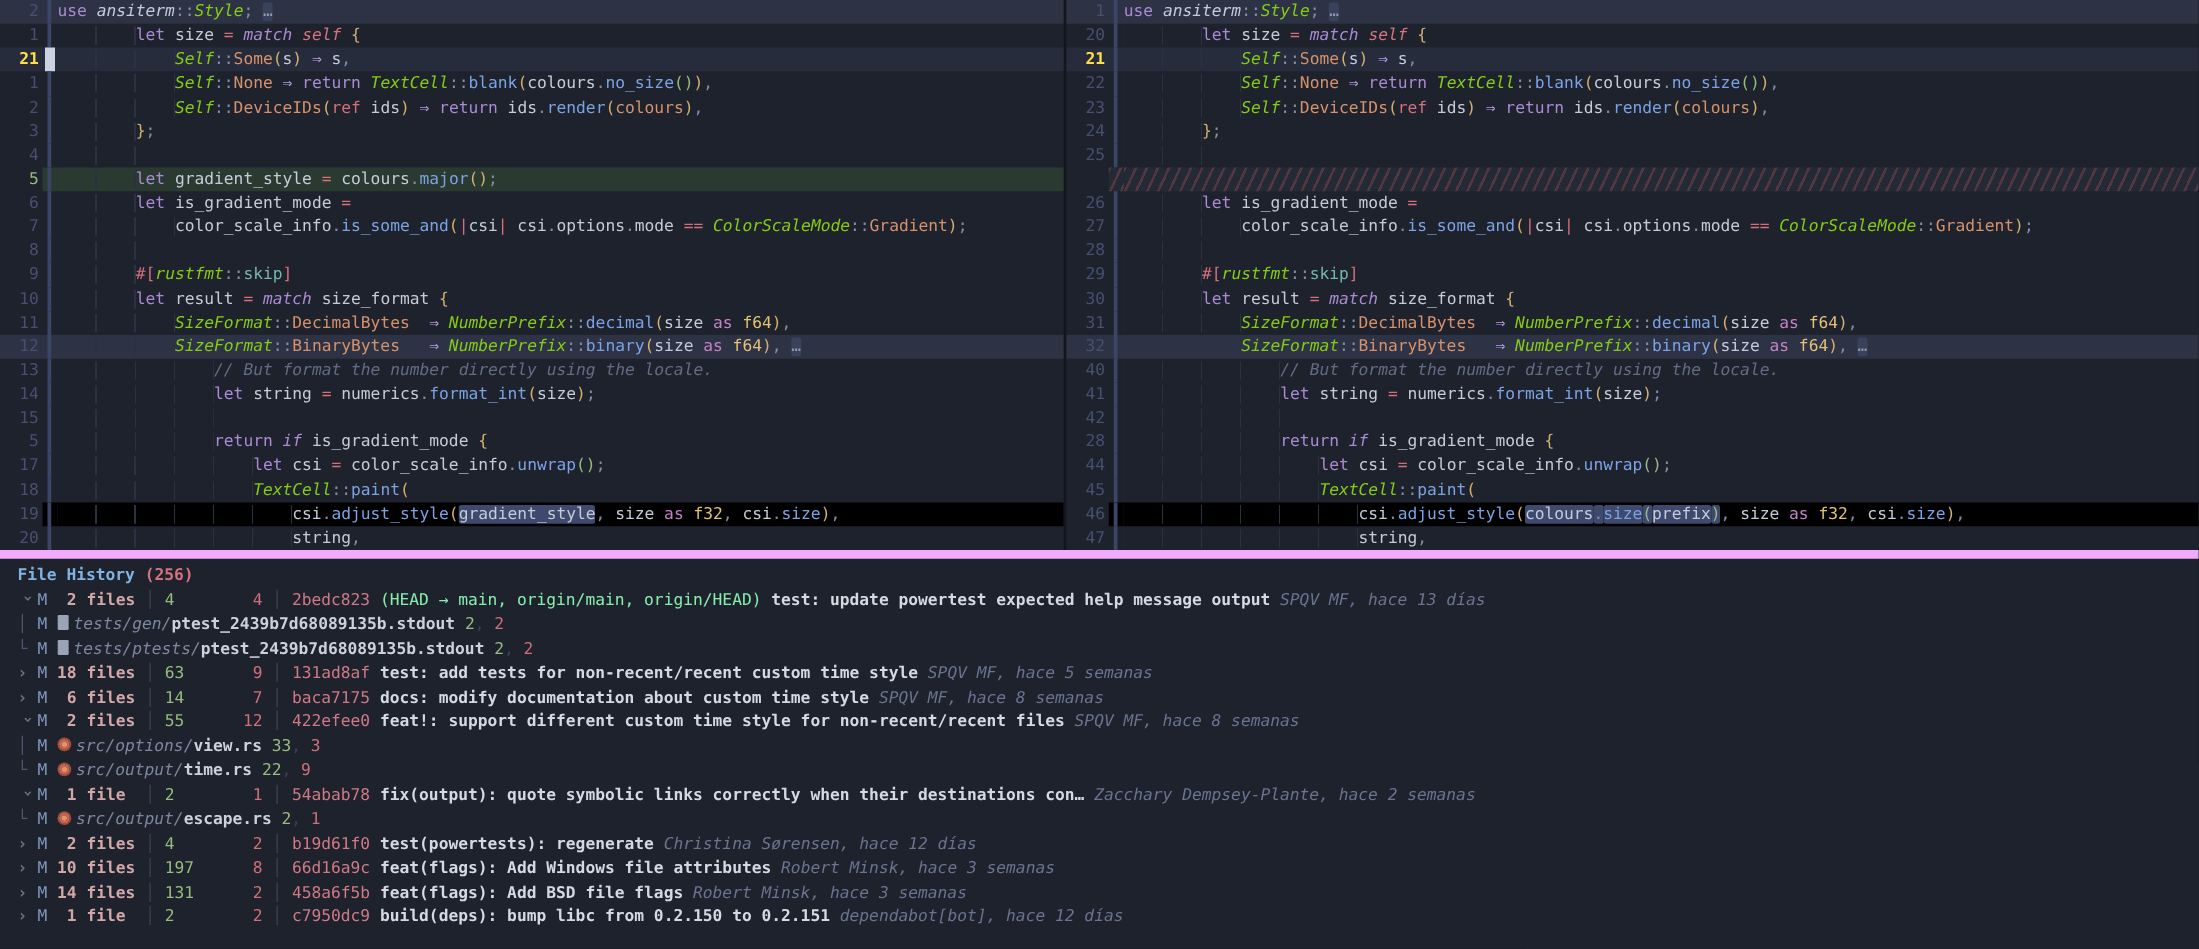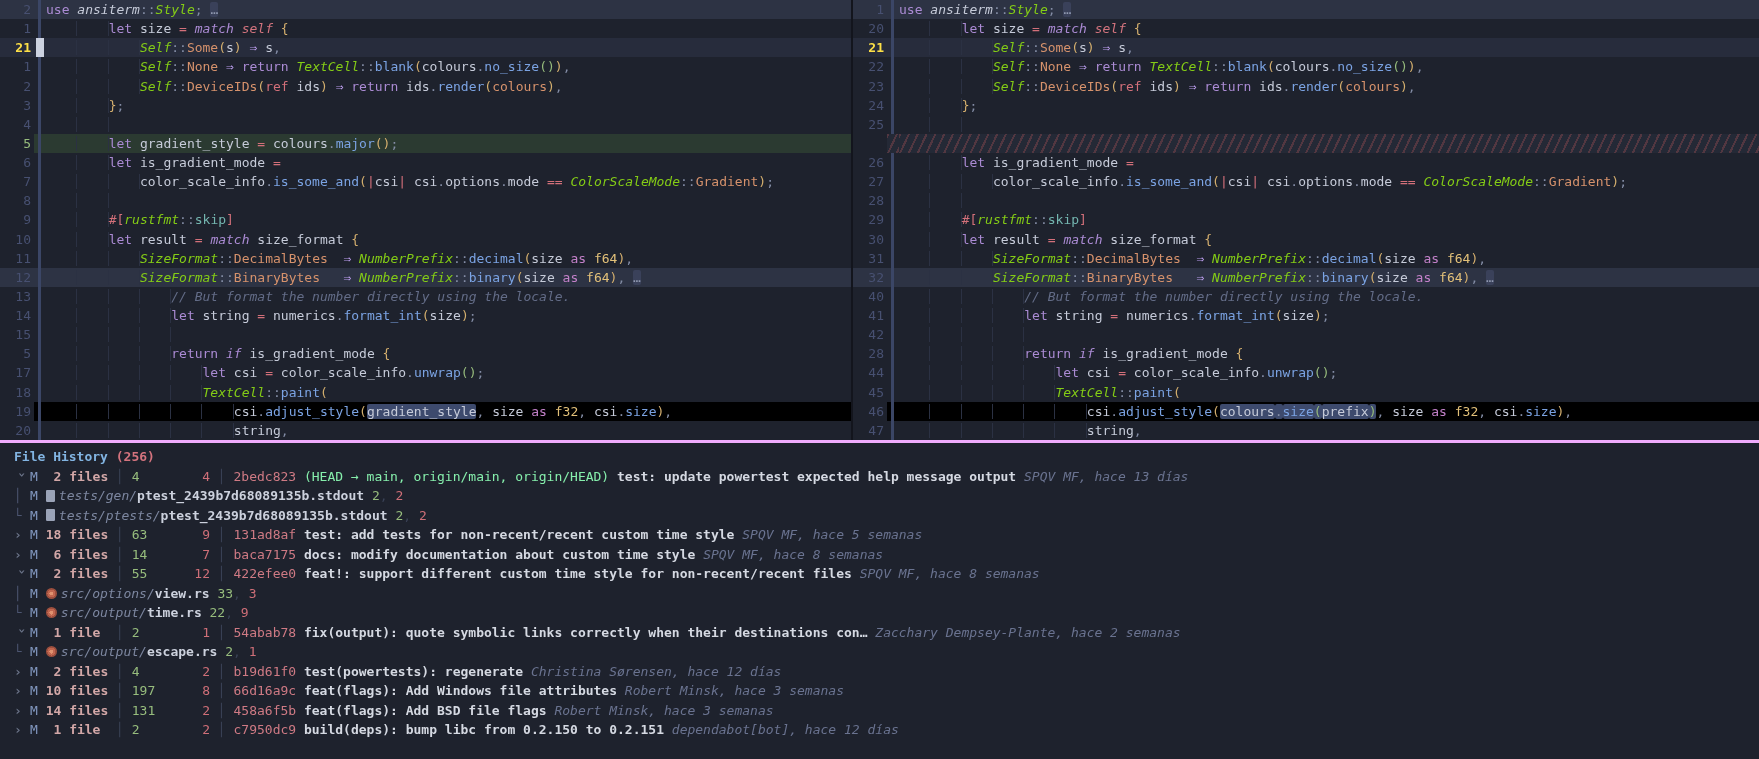--- a/index.html
+++ b/index.html
@@ -40,21 +40,21 @@
   .tk-p{color:#848da6;}
   .tk-o{color:#d3707a;}
   .tk-oa{color:#b79ae8;}
   .tk-as{color:#c381c9;}
   .tk-n{color:#e3c179;}
   .tk-c{color:#636c87;font-style:italic;}
   .tk-g1{color:#d4af6e;}
   .tk-g2{color:#96bb7c;}
   .tk-fo{color:#9099b0;background:#3a415a;border-radius:2px;}
   
-  .panel{flex:1;border-top:3px solid #f0abfc;padding-top:4px;box-sizing:border-box;}
+  .panel{flex:1;border-top:7px solid #f0abfc;padding-top:4px;box-sizing:border-box;}
   .ph-row{height:19.5px;line-height:19.5px;white-space:pre;padding-left:14px;}
   .ph-title{color:#82b4e2;font-weight:bold;}
   .ph-count{color:#d4737e;font-weight:bold;}
   .chev{display:inline-block;width:16px;color:#6b7489;font-weight:bold;}
   .chev.down{transform:rotate(90deg) translateX(2px);}
   .st-m{color:#8298c0;}
   .files{font-weight:bold;color:#d2a7a7;}
   .bar{color:#3a4256;}
   .adds{display:inline-block;width:4ch;text-align:left;color:#97bd7d;}
   .dels{display:inline-block;width:6ch;text-align:right;color:#cf6f78;}

